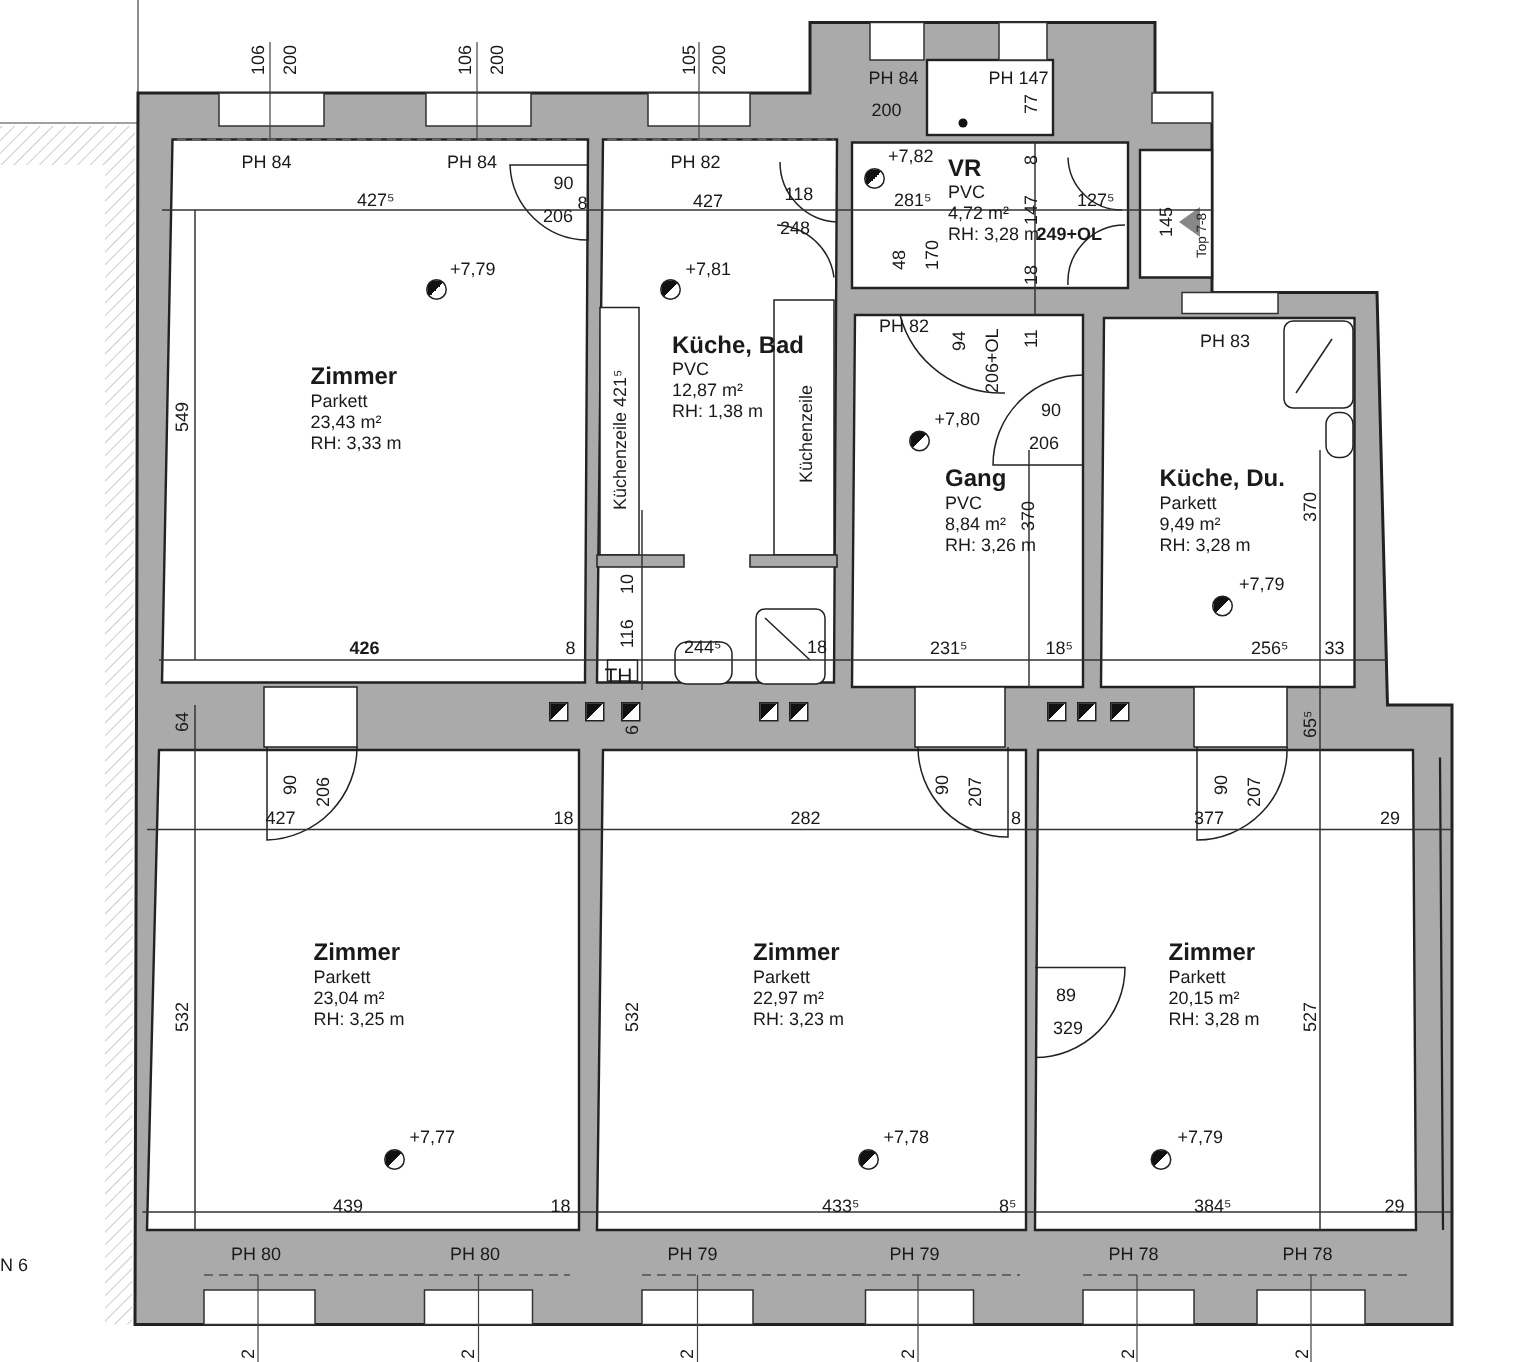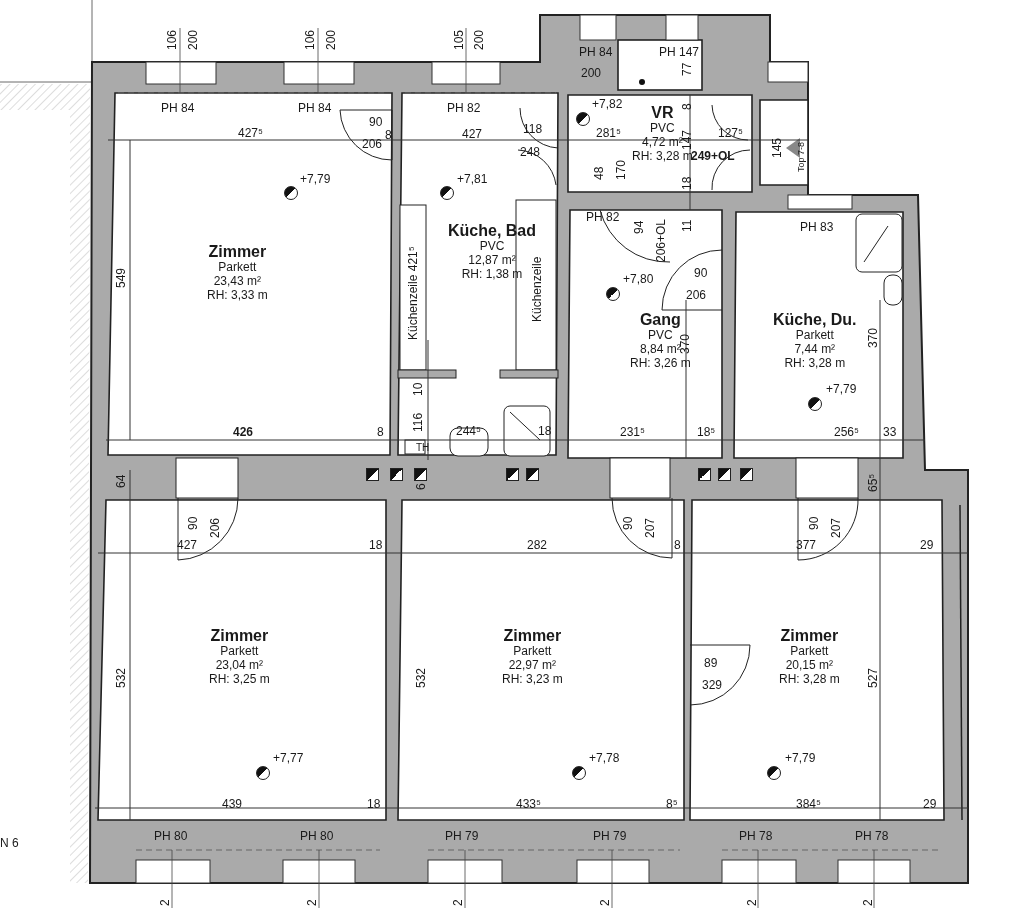--- a/index.html
+++ b/index.html
@@ -6,21 +6,21 @@
   body { width:1024px; height:908px; position:relative; overflow:hidden; font-family:"Liberation Sans", sans-serif; color:#1a1a1a; }
   svg#plan { position:absolute; left:0; top:0; }
   .wall { fill:#aaaaaa; stroke:#222; stroke-width:2; }
   .room { fill:#ffffff; stroke:#222; stroke-width:1.6; }
   .dim { stroke:#333; stroke-width:1; fill:none; }
   .thin { stroke:#444; stroke-width:0.8; fill:none; }
   .dash { stroke:#666; stroke-width:1.2; stroke-dasharray:6 4; fill:none; }
   .win { fill:#ffffff; stroke:#333; stroke-width:1; }
   .doorarc { stroke:#222; stroke-width:1; fill:none; }
   .hatch { fill:url(#hatch); stroke:none; }
-  .lbl { position:absolute; white-space:nowrap; line-height:1.15;text-align:center; }
+  .lbl { position:absolute; white-space:nowrap; line-height:1.15; }
   .room-name { font-weight:bold; font-size:16px; }
   .room-detail { font-size:12px; }
   .dimtxt { font-size:12px; position:absolute; white-space:nowrap; }
   .vert { transform:rotate(-90deg); transform-origin:left top; }
   .mk { position:absolute; width:12px; height:12px; border-radius:50%; border:1px solid #222; background:linear-gradient(135deg,#111 50%,#fff 50%); }
   .sq { position:absolute; width:11px; height:11px; border:1px solid #222; background:linear-gradient(135deg,#111 50%,#fff 50%); }
 </style>
 </head>
 <body>
 
@@ -182,21 +182,21 @@
   <div class="room-name">Gang</div>
   <div class="room-detail">PVC</div>
   <div class="room-detail">8,84 m²</div>
   <div class="room-detail">RH: 3,26 m</div>
 </div>
 <div class="dimtxt" style="left:623px;top:272px;">+7,80</div>
 
 <div class="lbl" style="left:773px;top:311px;">
   <div class="room-name">Küche, Du.</div>
   <div class="room-detail">Parkett</div>
-  <div class="room-detail">7,44 m²</div>
+  <div class="room-detail">9,49 m²</div>
   <div class="room-detail">RH: 3,28 m</div>
 </div>
 <div class="dimtxt" style="left:826px;top:382px;">+7,79</div>
 
 <div class="lbl" style="left:209px;top:627px;">
   <div class="room-name">Zimmer</div>
   <div class="room-detail">Parkett</div>
   <div class="room-detail">23,04 m²</div>
   <div class="room-detail">RH: 3,25 m</div>
 </div>
@@ -266,21 +266,21 @@
 <div class="dimtxt" style="left:691px;top:149px;font-weight:bold;">249+OL</div>
 <div class="dimtxt vert" style="left:770px;top:158px;">145</div>
 <div class="dimtxt vert" style="left:796px;top:172px;font-size:9px;">Top 7-8</div>
 
 <div class="dimtxt vert" style="left:406px;top:340px;">Küchenzeile 421⁵</div>
 <div class="dimtxt vert" style="left:530px;top:322px;">Küchenzeile</div>
 <div class="dimtxt vert" style="left:411px;top:396px;">10</div>
 <div class="dimtxt vert" style="left:411px;top:432px;">116</div>
 <div class="dimtxt" style="left:456px;top:424px;">244⁵</div>
 <div class="dimtxt" style="left:538px;top:424px;">18</div>
-<div class="dimtxt" style="left:416px;top:442px;font-size:10px;">TH</div>
+<div class="dimtxt" style="left:403px;top:442px;font-size:14px;">TH</div>
 <div class="dimtxt vert" style="left:414px;top:490px;">6</div>
 
 <div class="dimtxt vert" style="left:114px;top:288px;">549</div>
 <div class="dimtxt" style="left:233px;top:425px;font-weight:bold;">426</div>
 <div class="dimtxt" style="left:377px;top:425px;">8</div>
 <div class="dimtxt vert" style="left:114px;top:488px;">64</div>
 
 <div class="dimtxt vert" style="left:632px;top:234px;">94</div>
 <div class="dimtxt vert" style="left:654px;top:262px;">206+OL</div>
 <div class="dimtxt vert" style="left:680px;top:232px;">11</div>
@@ -301,21 +301,21 @@
 <div class="dimtxt vert" style="left:208px;top:538px;">206</div>
 <div class="dimtxt vert" style="left:114px;top:688px;">532</div>
 <div class="dimtxt" style="left:222px;top:797px;">439</div>
 <div class="dimtxt" style="left:367px;top:797px;">18</div>
 
 <div class="dimtxt" style="left:527px;top:538px;">282</div>
 <div class="dimtxt" style="left:674px;top:538px;">8</div>
 <div class="dimtxt vert" style="left:621px;top:530px;">90</div>
 <div class="dimtxt vert" style="left:643px;top:538px;">207</div>
 <div class="dimtxt vert" style="left:414px;top:688px;">532</div>
-<div class="dimtxt" style="left:516px;top:797px;">433⁵</div>
+<div class="dimtxt" style="left:548px;top:797px;">433⁵</div>
 <div class="dimtxt" style="left:666px;top:797px;">8⁵</div>
 
 <div class="dimtxt" style="left:796px;top:538px;">377</div>
 <div class="dimtxt" style="left:920px;top:538px;">29</div>
 <div class="dimtxt vert" style="left:807px;top:530px;">90</div>
 <div class="dimtxt vert" style="left:829px;top:538px;">207</div>
 <div class="dimtxt vert" style="left:866px;top:688px;">527</div>
 <div class="dimtxt" style="left:796px;top:797px;">384⁵</div>
 <div class="dimtxt" style="left:923px;top:797px;">29</div>
 <div class="dimtxt" style="left:704px;top:656px;">89</div>

